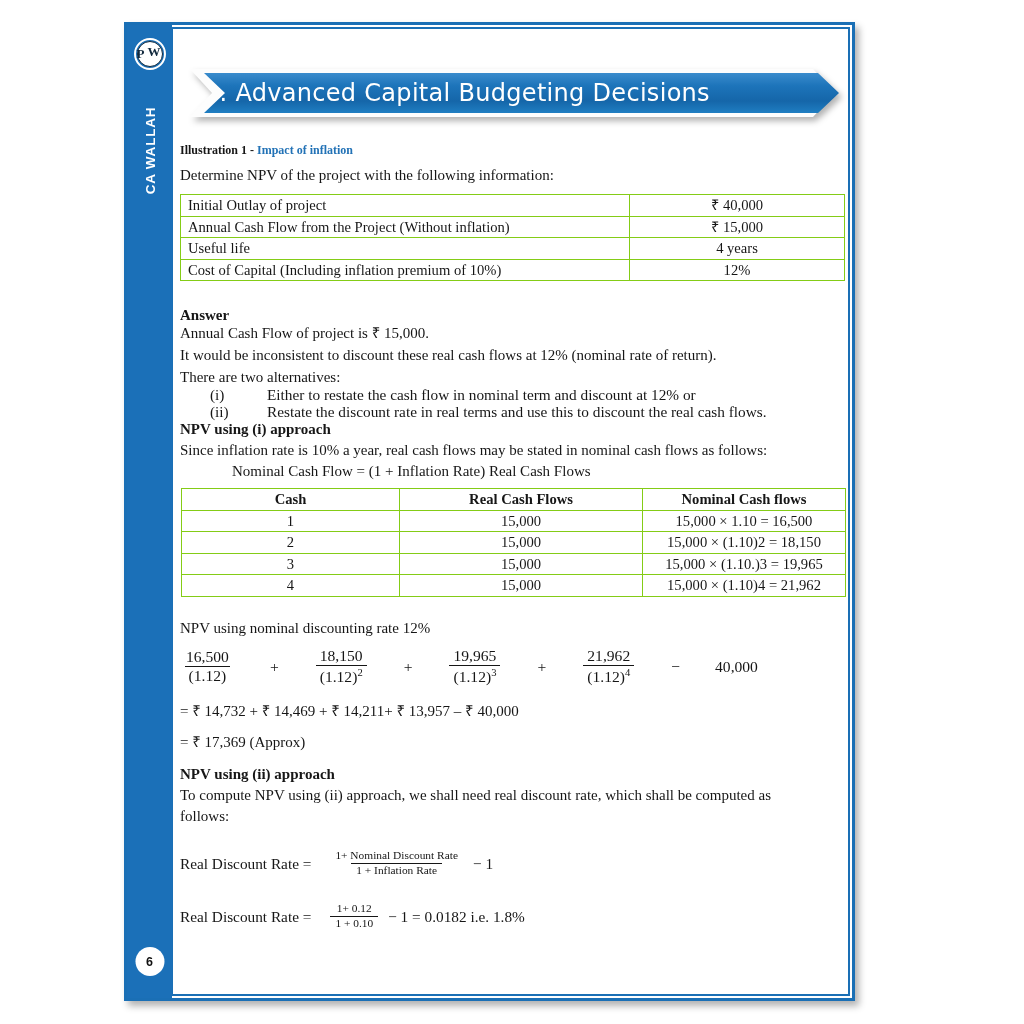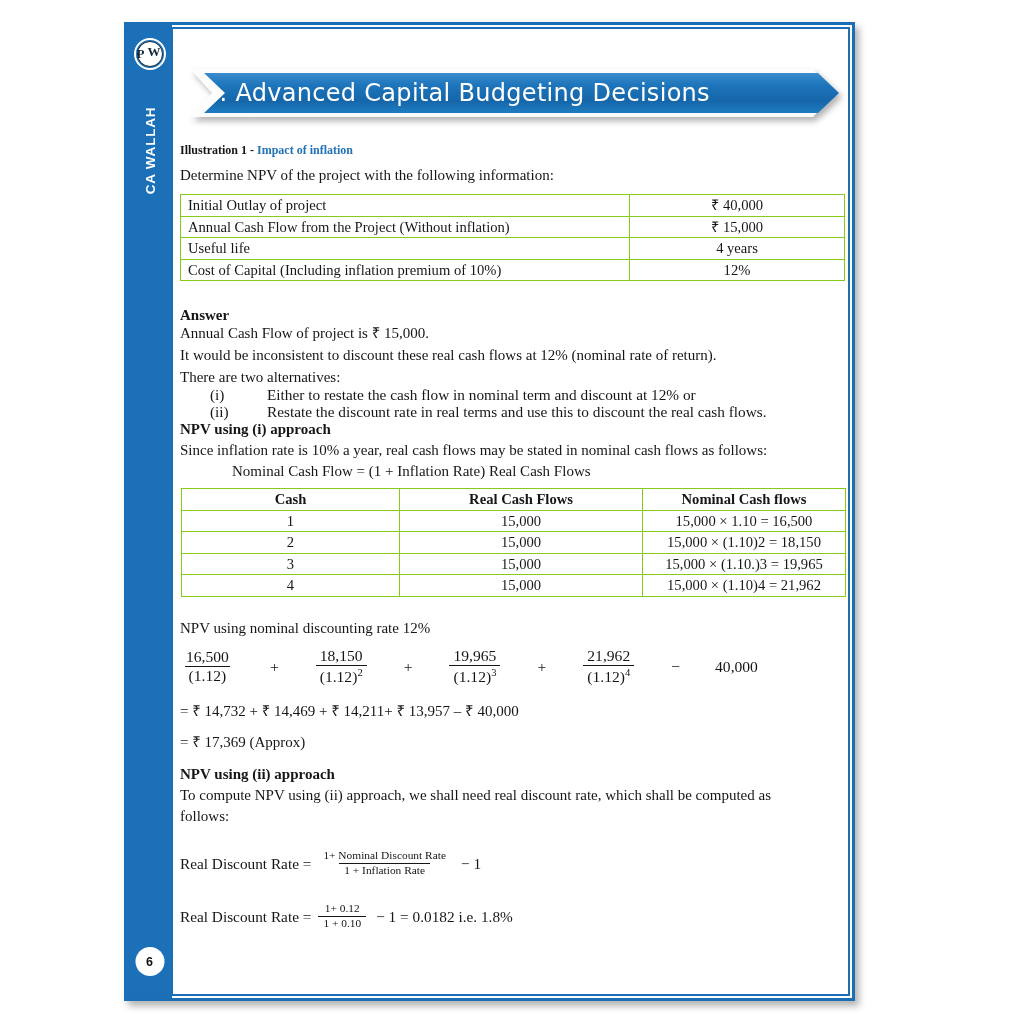--- a/index.html
+++ b/index.html
@@ -261,21 +261,21 @@
   }
   .op { margin: 0 7px; }
   sup.exp { font-size: 0.68em; vertical-align: super; }
 
   .rdr-row {
     display: flex;
     align-items: center;
     font-size: 15.3px;
     margin-top: 26px;
   }
-  .rdr-row .label { margin-right: 4px; }
+  .rdr-row .label { margin-right: 16px; }
   .frac.small { font-size: 11.4px; margin: 0 3px; }
   .frac.small .num2 { padding: 0 5px 1px 5px; }
   .frac.small .den { padding: 1px 5px 0 5px; }
   .rdr-row .tail { margin-left: 7px; font-size: 15.3px; }
 </style>
 </head>
 <body>
 
 <div id="page">
 

